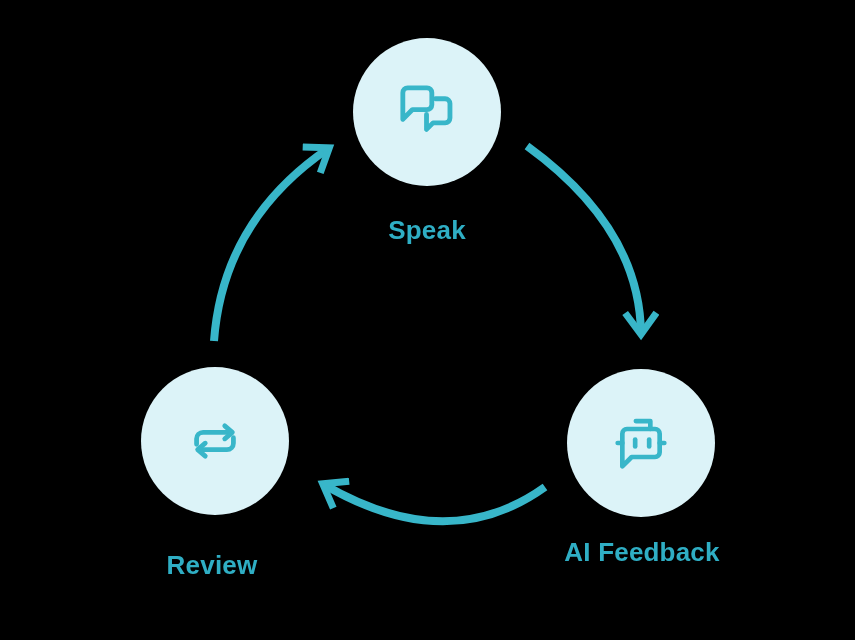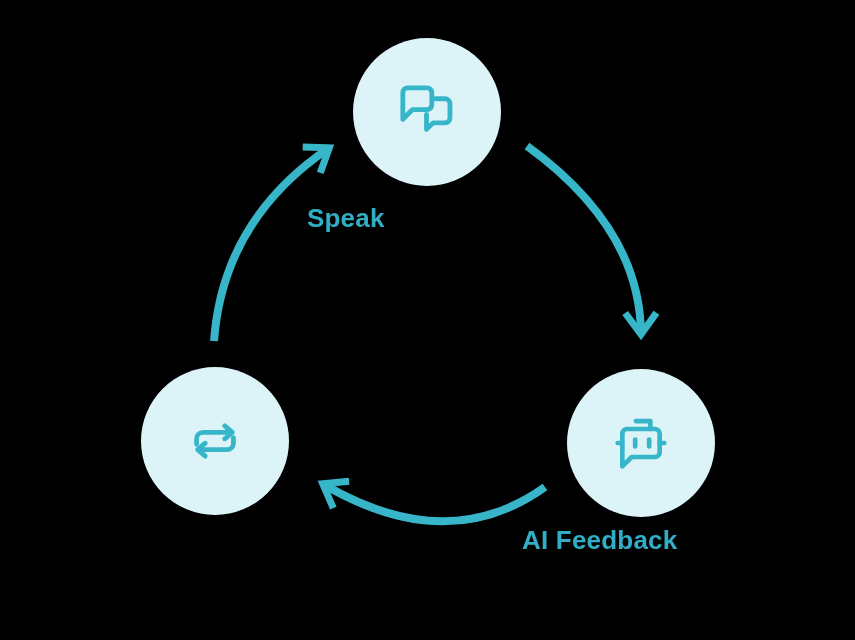--- a/index.html
+++ b/index.html
@@ -42,24 +42,26 @@
   }
   .node-icon {
     stroke: var(--accent, #38B6C9);
     fill: none;
     stroke-linecap: round;
     stroke-linejoin: round;
   }
   .node-label {
     position: absolute;
     width: 240px;
+    text-align: center;
     font-size: 26px;
     font-weight: bold;
     letter-spacing: 0.2px;
     color: var(--label-color, #2FAEC4);
+    margin-top: 12px;
   }
   .circle-speak   { left: 353px; top: 38px; }
   .circle-review  { left: 141px; top: 367px; }
   .circle-ai      { left: 567px; top: 369px; }
   .label-speak    { left: 307px; top: 203px; }
   .label-review   { left: 92px;  top: 538px; }
   .label-ai       { left: 522px; top: 525px; }
 </style>
 </head>
 <body>
@@ -98,14 +100,15 @@
   <div class="node-label label-ai">AI Feedback</div>
 
   <div class="node-circle circle-review">
     <svg class="node-icon" width="52" height="52" viewBox="0 0 24 24" stroke-width="2.2">
       <path d="M3.5 13.5V11a3 3 0 0 1 3-3h13"></path>
       <path d="M16.5 5 20 8l-3.5 3"></path>
       <path d="M20.5 10.5V13a3 3 0 0 1-3 3h-13"></path>
       <path d="M7.5 13 4 16l3.5 3"></path>
     </svg>
   </div>
+  <div class="node-label label-review">Review</div>
 
 </div>
 
 </body></html>

